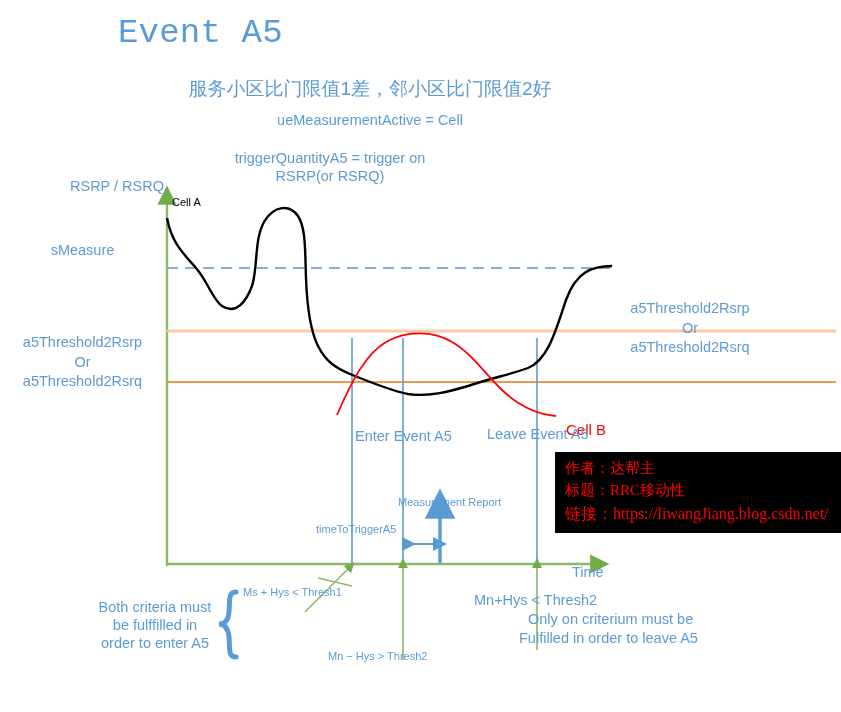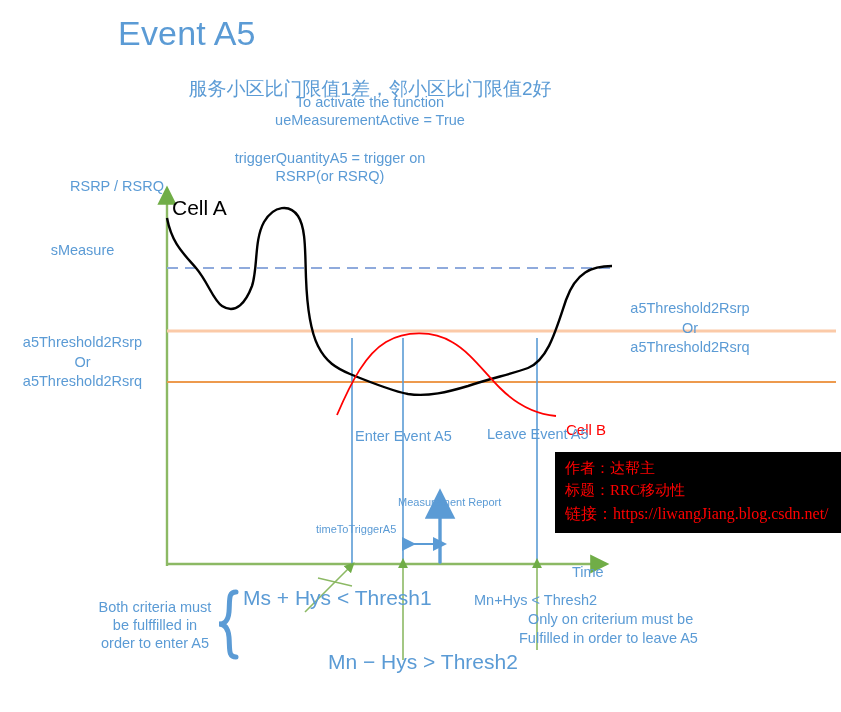--- a/index.html
+++ b/index.html
@@ -5,26 +5,26 @@
   html,body{margin:0;padding:0;}
   body{
     width:841px;height:712px;background:#ffffff;position:relative;
     font-family:"Liberation Sans","DejaVu Sans",sans-serif;overflow:hidden;
   }
   #stage{position:absolute;left:0;top:0;width:841px;height:712px;}
   svg.layer{position:absolute;left:0;top:0;width:841px;height:712px;overflow:visible;}
   .txt{position:absolute;color:#5b9bd5;white-space:pre;line-height:1.12;}
   .ctr{text-align:center;}
   .title{
-    color:#5b9bd5;font-size:34px;letter-spacing:.2px;
+    color:#5b9bd5;font-size:34px;letter-spacing:.2px;font-family:Liberation Mono, monospace;
   }
   .sub{font-size:14.5px;}
   .cn{font-size:19px;}
   .tiny{font-size:11px;}
-  .blk{color:#000000;font-size:21px;}
+  .blk{color:#000000;font-size:11px;}
   .red{color:#ff0000;font-size:15px;}
   .wm{
     position:absolute;background:#000000;
     padding:6px 23px 8px 10px;
   }
   .wm div{color:#ff0000;font-size:15px;line-height:1.45;white-space:pre;
     font-family:"Liberation Serif","DejaVu Serif",serif;}
   .wm .lnk{font-size:16px;}
 </style>
 </head>
@@ -102,22 +102,21 @@
              C 228,622 224,624 219,624
              C 224,624 228,627 229,637
              C 230,649 228,657 236,657" fill="none" stroke="#5b9bd5" stroke-width="5" stroke-linecap="round"></path>
   </svg>
 
   <div class="txt title" style="left:118px;top:14px;">Event A5</div>
 
 
   <div class="txt cn ctr" style="left:60px;top:78px;width:620px;">服务小区比门限值1差，邻小区比门限值2好</div>
 
-  <div class="txt sub ctr" style="left:160px;top:94px;width:420px;">To activate the function</div>
-  <div class="txt sub ctr" style="left:160px;top:112px;width:420px;">ueMeasurementActive = True</div>
+  <div class="txt sub ctr" style="left:160px;top:112px;width:420px;">ueMeasurementActive = Cell</div>
 
   <div class="txt sub ctr" style="left:180px;top:150px;width:300px;">triggerQuantityA5 = trigger on</div>
   <div class="txt sub ctr" style="left:180px;top:168px;width:300px;">RSRP(or RSRQ)</div>
 
   <div class="txt sub" style="left:70px;top:178px;">RSRP / RSRQ</div>
   <div class="txt sub" style="left:572px;top:564px;">Time</div>
 
   <div class="txt blk" style="left:172px;top:196px;">Cell A</div>
   <div class="txt red" style="left:566px;top:422px;">Cell B</div>
 

